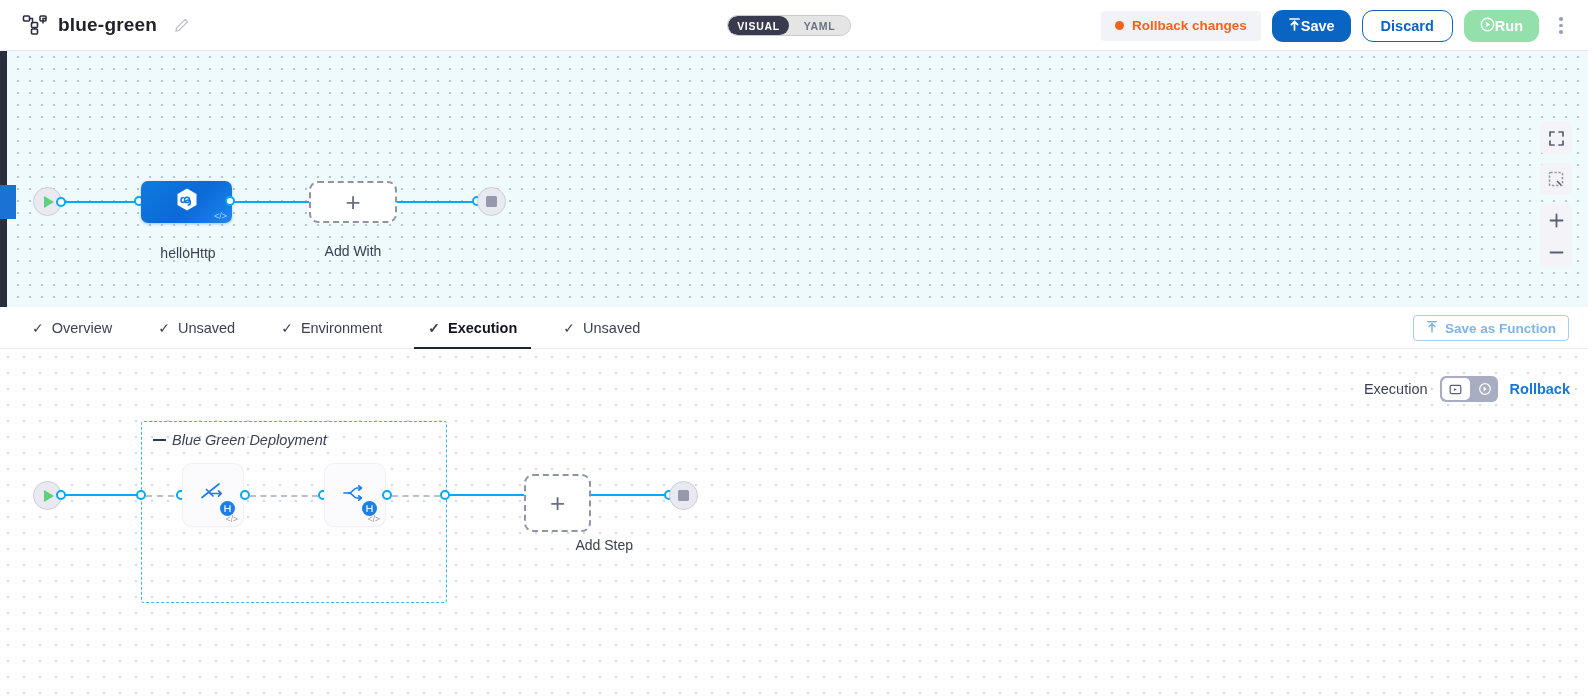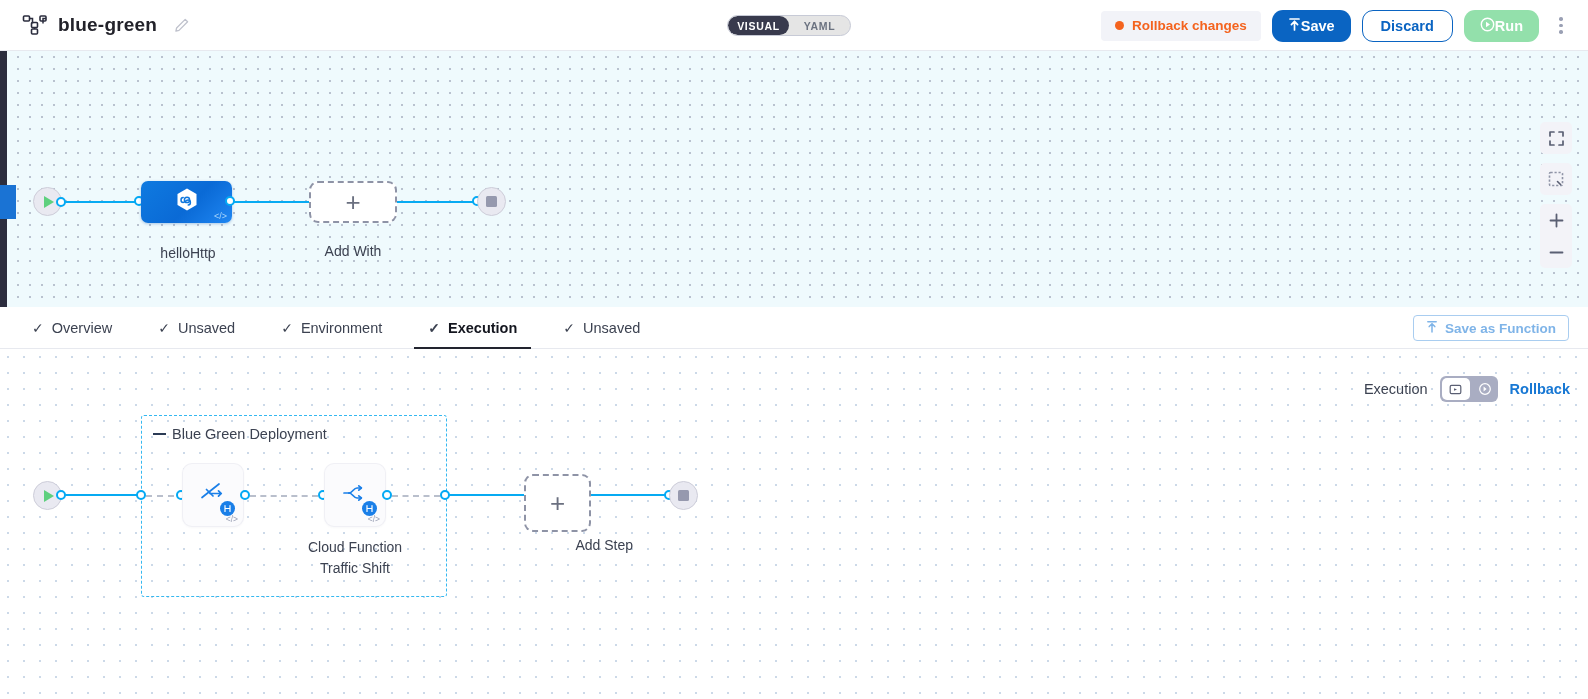--- a/index.html
+++ b/index.html
@@ -195,22 +195,22 @@
     background: #ffffff; border-radius: 5px; display: flex;
     align-items: center; justify-content: center;
   }
   .exec-right-ic {
     position: absolute; right: 6px; top: 0; height: 26px;
     display: flex; align-items: center; justify-content: center;
   }
   .rollback-link { font-size: 14.5px; font-weight: bold; color: #1878d4; cursor: pointer; }
 
   .stage-group {
-    position: absolute; left: 141px; top: 66px; width: 306px; height: 182px;
-    border: 1.5px dashed #35b8f0; border-radius: 3px;
+    position: absolute; left: 141px; top: 72px; width: 306px; height: 182px;
+    border: 1.5px dashed #35b8f0; border-radius: 3px; font-style: italic;
   }
   .stage-group-title {
     position: absolute; left: 11px; top: 10px;
     display: flex; align-items: center; gap: 6px;
     font-size: 14.5px; color: #3c4251;
   }
   .group-dash { width: 13px; height: 2.5px; background: #2b3b55; display: block; }
 
   .step-node {
     width: 60px; height: 62px; border-radius: 9px; background: #fbfbfd;
@@ -497,24 +497,20 @@
           </svg>
         </span>
         <span class="step-badge">
           <svg width="9" height="9" viewBox="0 0 9 9">
               <path d="M2 1.6v5.8M7 1.6v5.8M2 4.5h5" stroke="#ffffff" stroke-width="1.2" stroke-linecap="round"></path>
             </svg>
         </span>
         <span class="code-mark">&lt;/&gt;</span>
       </div>
     </div>
-    <div class="step-label" style="left:280px; top:188px;">
-      <div>Cloud Function</div>
-      <div>Traffic Shift</div>
-    </div>
 
     <div class="node-wrap" style="left:382px; top:141px;">
         <div class="port"></div>
       </div>
     <div class="node-wrap edge-dash" style="left:392px; top:146px; width:48px;"></div>
     <div class="node-wrap" style="left:440px; top:141px;">
         <div class="port"></div>
       </div>
 
     <div class="node-wrap edge" style="left:449px; top:145px; width:76px;"></div>

